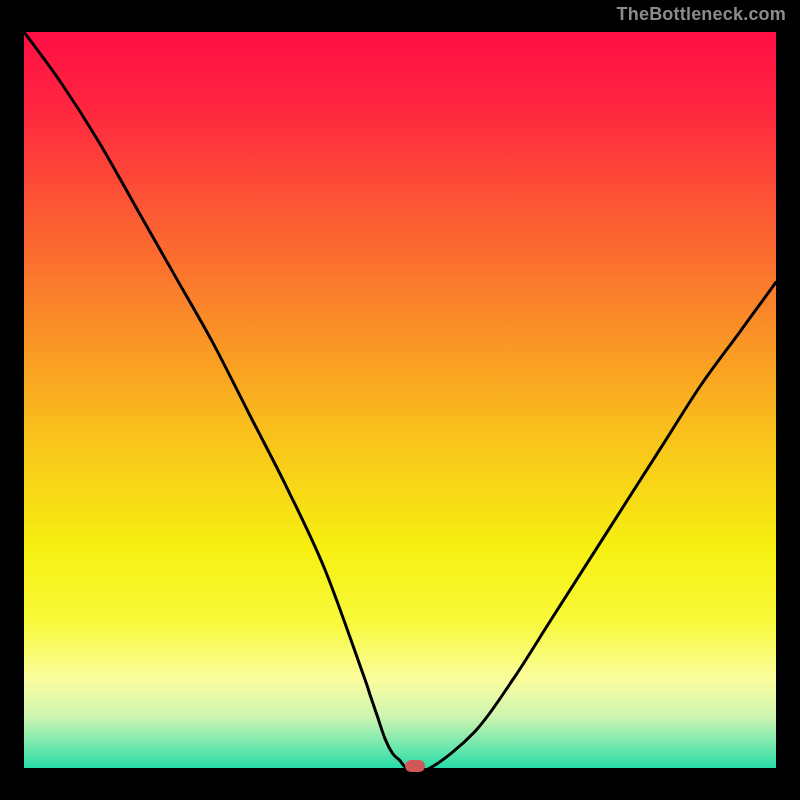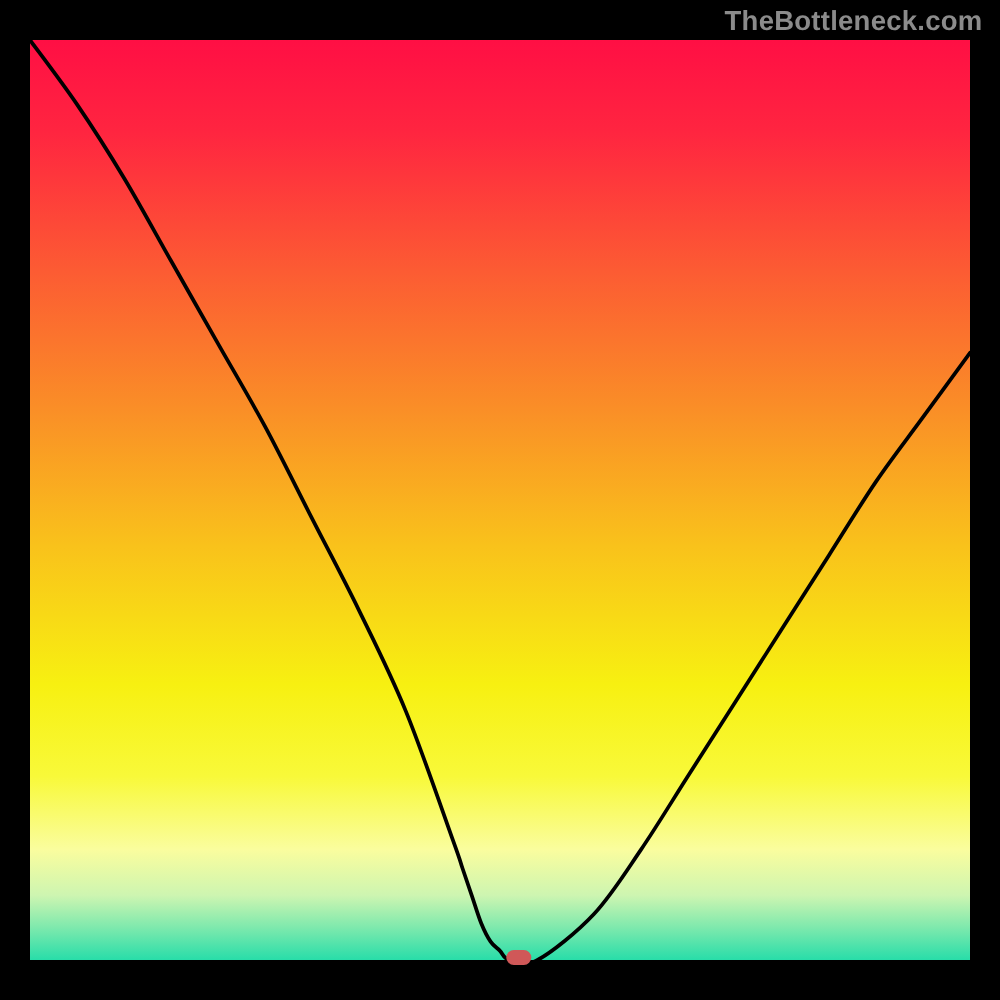--- a/index.html
+++ b/index.html
@@ -12,21 +12,21 @@
   }
   .container {
     position: relative;
     width: 800px;
     height: 800px;
   }
   .attribution {
     position: absolute;
     top: 4px;
     right: 14px;
-    font-size: 22px;
+    font-size: 18px;
     font-weight: bold;
     color: #8b8b8b;
     letter-spacing: 0.2px;
     z-index: 10;
   }
   svg.plot {
     position: absolute;
     top: 0;
     left: 0;
   }

